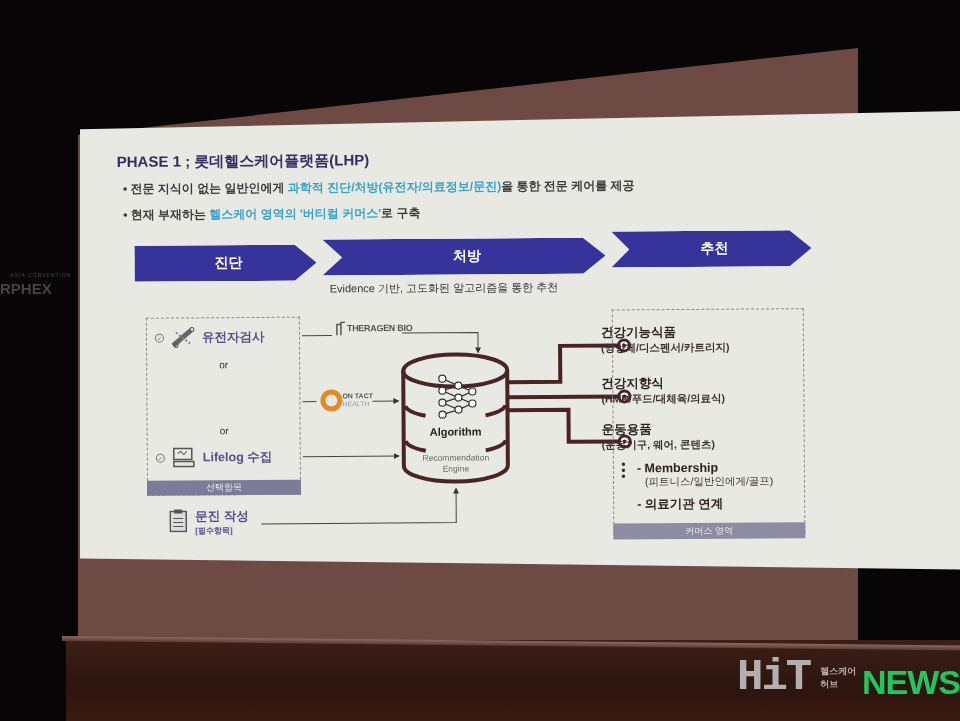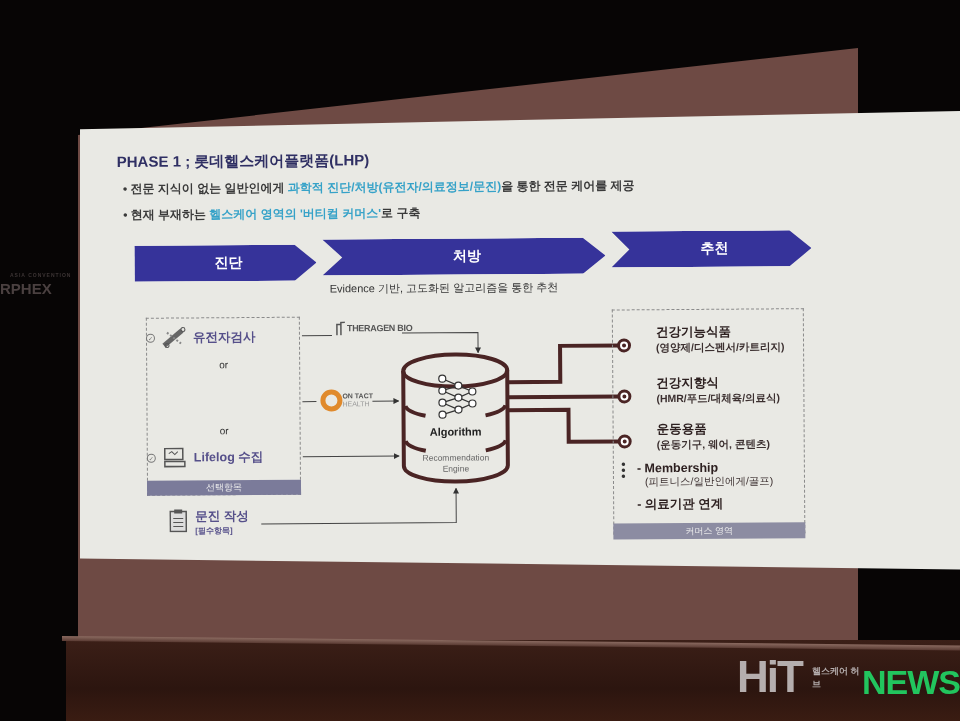--- a/index.html
+++ b/index.html
@@ -52,21 +52,21 @@
   .chev2 { left: 243px; top: 128px; width: 283px; clip-path: polygon(0 0, 92% 0, 100% 50%, 92% 100%, 0 100%, 7% 50%); }
   .chev3 { left: 532px; top: 122px; width: 200px; clip-path: polygon(0 0, 89% 0, 100% 50%, 89% 100%, 0 100%, 9% 50%); }
   .chev span { padding-left: 6px; }
 
   .evidence { position: absolute; left: 250px; top: 170px; font-size: 11px; color: #333; }
 
   
   .selbox { position: absolute; left: 66px; top: 205px; width: 154px; height: 178px; border: 1.5px dashed #8a8a8a; }
   .selbox-label { position: absolute; left: 66px; top: 368px; width: 154px; height: 15px; background: #7b7b9a;
                   color: #eee; font-size: 9px; display: flex; align-items: center; justify-content: center; }
-  .opt { position: absolute; left: 66px; display: flex; align-items: center; gap: 6px; text-align: right; }
+  .opt { position: absolute; left: 75px; display: flex; align-items: center; gap: 6px; text-align: right; }
   .check { width: 9px; height: 9px; border: 1px solid #777; border-radius: 50%; font-size: 6px; color: #777;
            display: flex; align-items: center; justify-content: center; }
   .opt-icon { width: 26px; height: 22px; }
   .opt-label { font-size: 12.5px; font-weight: 700; color: #56508a; white-space: nowrap; }
   .or { position: absolute; font-size: 10px; color: #333; }
 
   .partner { position: absolute; display: flex; align-items: center; }
   .theragen { left: 255px; top: 210px; font-size: 9px; color: #555; font-weight: 700; letter-spacing: -0.3px; }
   .ontact { left: 240px; top: 278px; }
   .ontact-ring { width: 22px; height: 22px; border-radius: 50%; border: 5px solid #e08a2c; }
@@ -74,30 +74,30 @@
   .ontact-text .light { color: #999; font-weight: 400; }
 
   .survey { position: absolute; left: 88px; top: 396px; display: flex; align-items: flex-start; gap: 8px; }
   .survey-title { font-size: 12.5px; font-weight: 700; color: #56508a; }
   .survey-sub { font-size: 8px; font-weight: 700; color: #56508a; }
 
   
   .combox { position: absolute; left: 532px; top: 200px; width: 192px; height: 225px; border: 1.5px dashed #8a8a8a; }
   .combox-label { position: absolute; left: 532px; top: 414px; width: 192px; height: 16px; background: #8c8ca2;
                   color: #eee; font-size: 9px; display: flex; align-items: center; justify-content: center; }
-  .cat { position: absolute; left: 576px; }
+  .cat { position: absolute; left: 521px; }
   .cat-title { font-size: 12.5px; font-weight: 700; color: #2d2020; white-space: nowrap; }
   .cat-sub { font-size: 10.5px; font-weight: 700; color: #3b2f2f; white-space: nowrap; }
   .node { position: absolute; width: 14px; height: 14px; border-radius: 50%; border: 3px solid #4a2424; background: #fff; }
   .node::after { content: ""; position: absolute; left: 2px; top: 2px; width: 4px; height: 4px; border-radius: 50%; background: #4a2424; }
 
   .dots { position: absolute; left: 540px; top: 352px; font-size: 8px; line-height: 6px; color: #333; }
 
   .watermark { position: absolute; left: 737px; top: 655px; display: flex; align-items: flex-end; }
-  .wm-hit { font-size: 44px; font-weight: 900; color: #b5aeae; letter-spacing: -2px; line-height: 44px; }
+  .wm-hit { font-size: 44px; font-weight: 900; color: #b5aeae; letter-spacing: -2px; line-height: 44px; font-family: Liberation Mono, monospace; }
   .wm-right { display: flex; flex-direction: row; margin-left: 4px; }
   .wm-kr { font-size: 9px; color: #b5aeae; font-weight: 700; margin-left: 6px; }
   .wm-news { font-size: 34px; font-weight: 900; color: #22c55e; line-height: 34px; letter-spacing: -1px; }
 
   svg.lines { position: absolute; left: 0; top: 0; }
 </style>
 </head>
 <body>
 
 <div class="stage">

